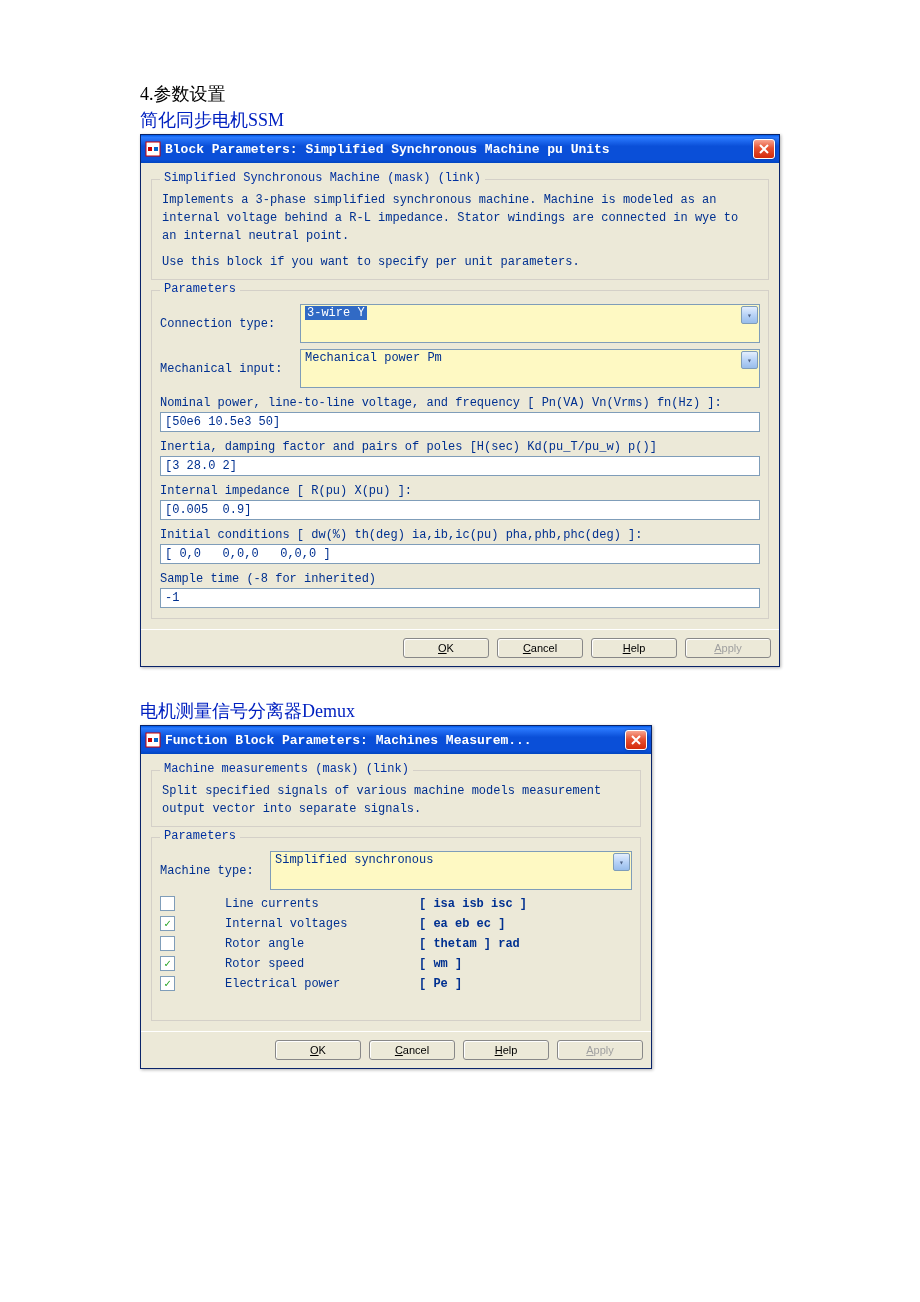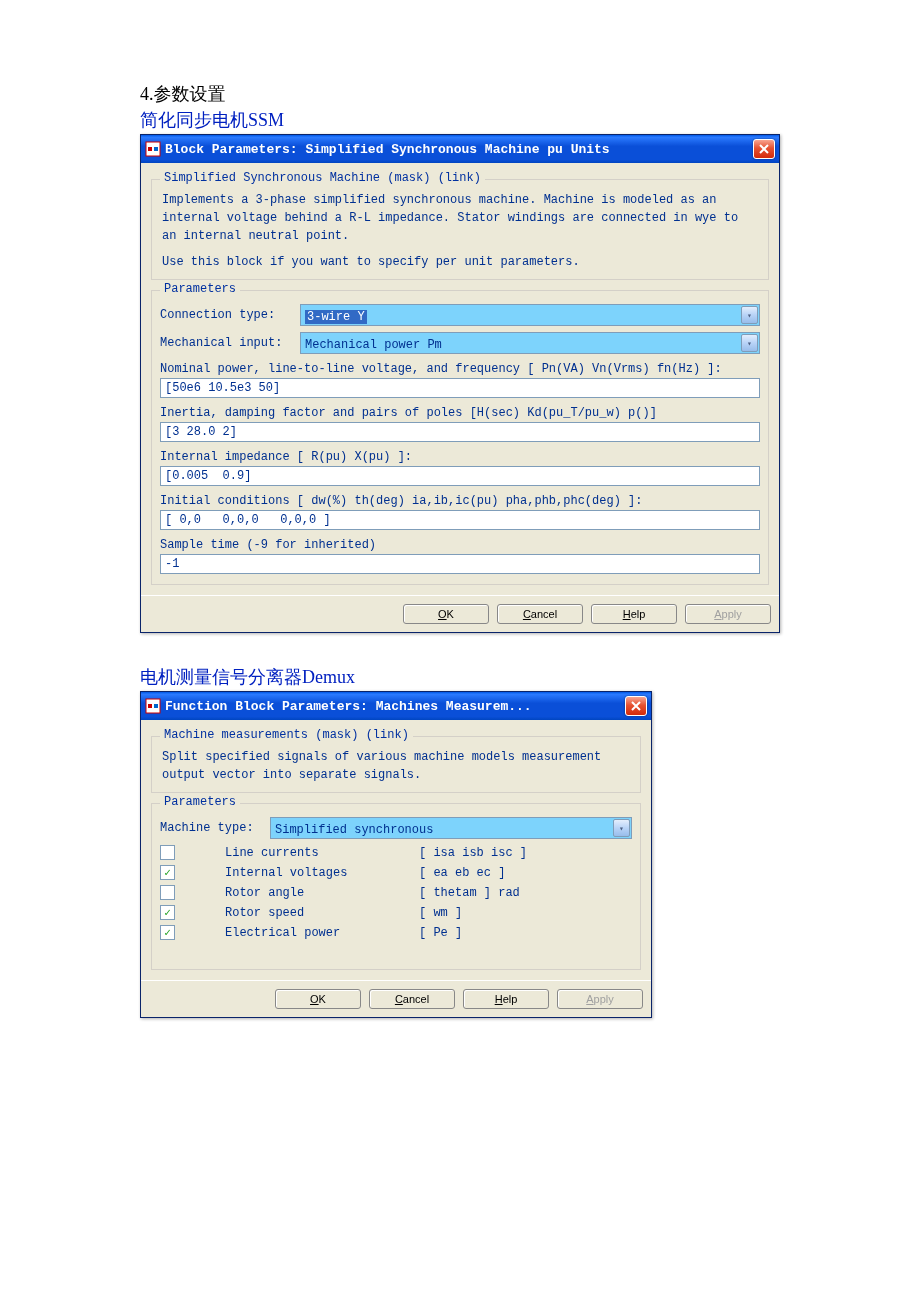--- a/index.html
+++ b/index.html
@@ -124,24 +124,24 @@
       color: #003090;
     }
     .input.full {
       display: block;
       width: calc(100% - 10px);
       margin: 2px 0 6px 0;
     }
     .select {
       flex: 1;
       display: flex;
-      align-items: flex-end;
+      align-items: flex-start;
       justify-content: space-between;
-      background: #7dd3fc;
-      padding: 1px 1px 1px 4px;
+      background: #fef9c3;
+      padding: 1px 1px 18px 4px;
       height: 18px;
     }
     .select .sel-text {
       color: #003090;
     }
     .select.selected .sel-text {
       background: #316ac5;
       color: #fff;
       padding: 0 2px;
     }
@@ -206,20 +206,21 @@
     }
     .checkbox.checked::after {
       content: "✓";
     }
     .cb-label {
       display: inline-block;
       min-width: 150px;
     }
     .cb-vars {
       color: #003090;
+      font-weight: bold;
     }
     .dialog.small {
       width: 510px;
     }
     .section-gap {
       height: 30px;
     }
   </style>
 </head>
 <body>
@@ -274,21 +275,21 @@
 
       <div class="label-full">Inertia, damping factor and pairs of poles [H(sec) Kd(pu_T/pu_w) p()]</div>
       <input class="input full" value="[3 28.0 2]" style="">
 
       <div class="label-full">Internal impedance [ R(pu)  X(pu) ]:</div>
       <input class="input full" value="[0.005  0.9]" style="">
 
       <div class="label-full">Initial conditions [ dw(%)  th(deg)  ia,ib,ic(pu)  pha,phb,phc(deg) ]:</div>
       <input class="input full" value="[ 0,0   0,0,0   0,0,0 ]" style="">
 
-      <div class="label-full">Sample time (-9 for inherited)</div>
+      <div class="label-full">Sample time (-8 for inherited)</div>
       <input class="input full" value="-1" style="">
     </div>
   </div>
   <div class="btnbar">
     <div class="btn"><u>O</u><span>K</span></div>
     <div class="btn"><u>C</u>ancel</div>
     <div class="btn"><u>H</u>elp</div>
     <div class="btn disabled"><u>A</u>pply</div>
   </div>
 </div>

